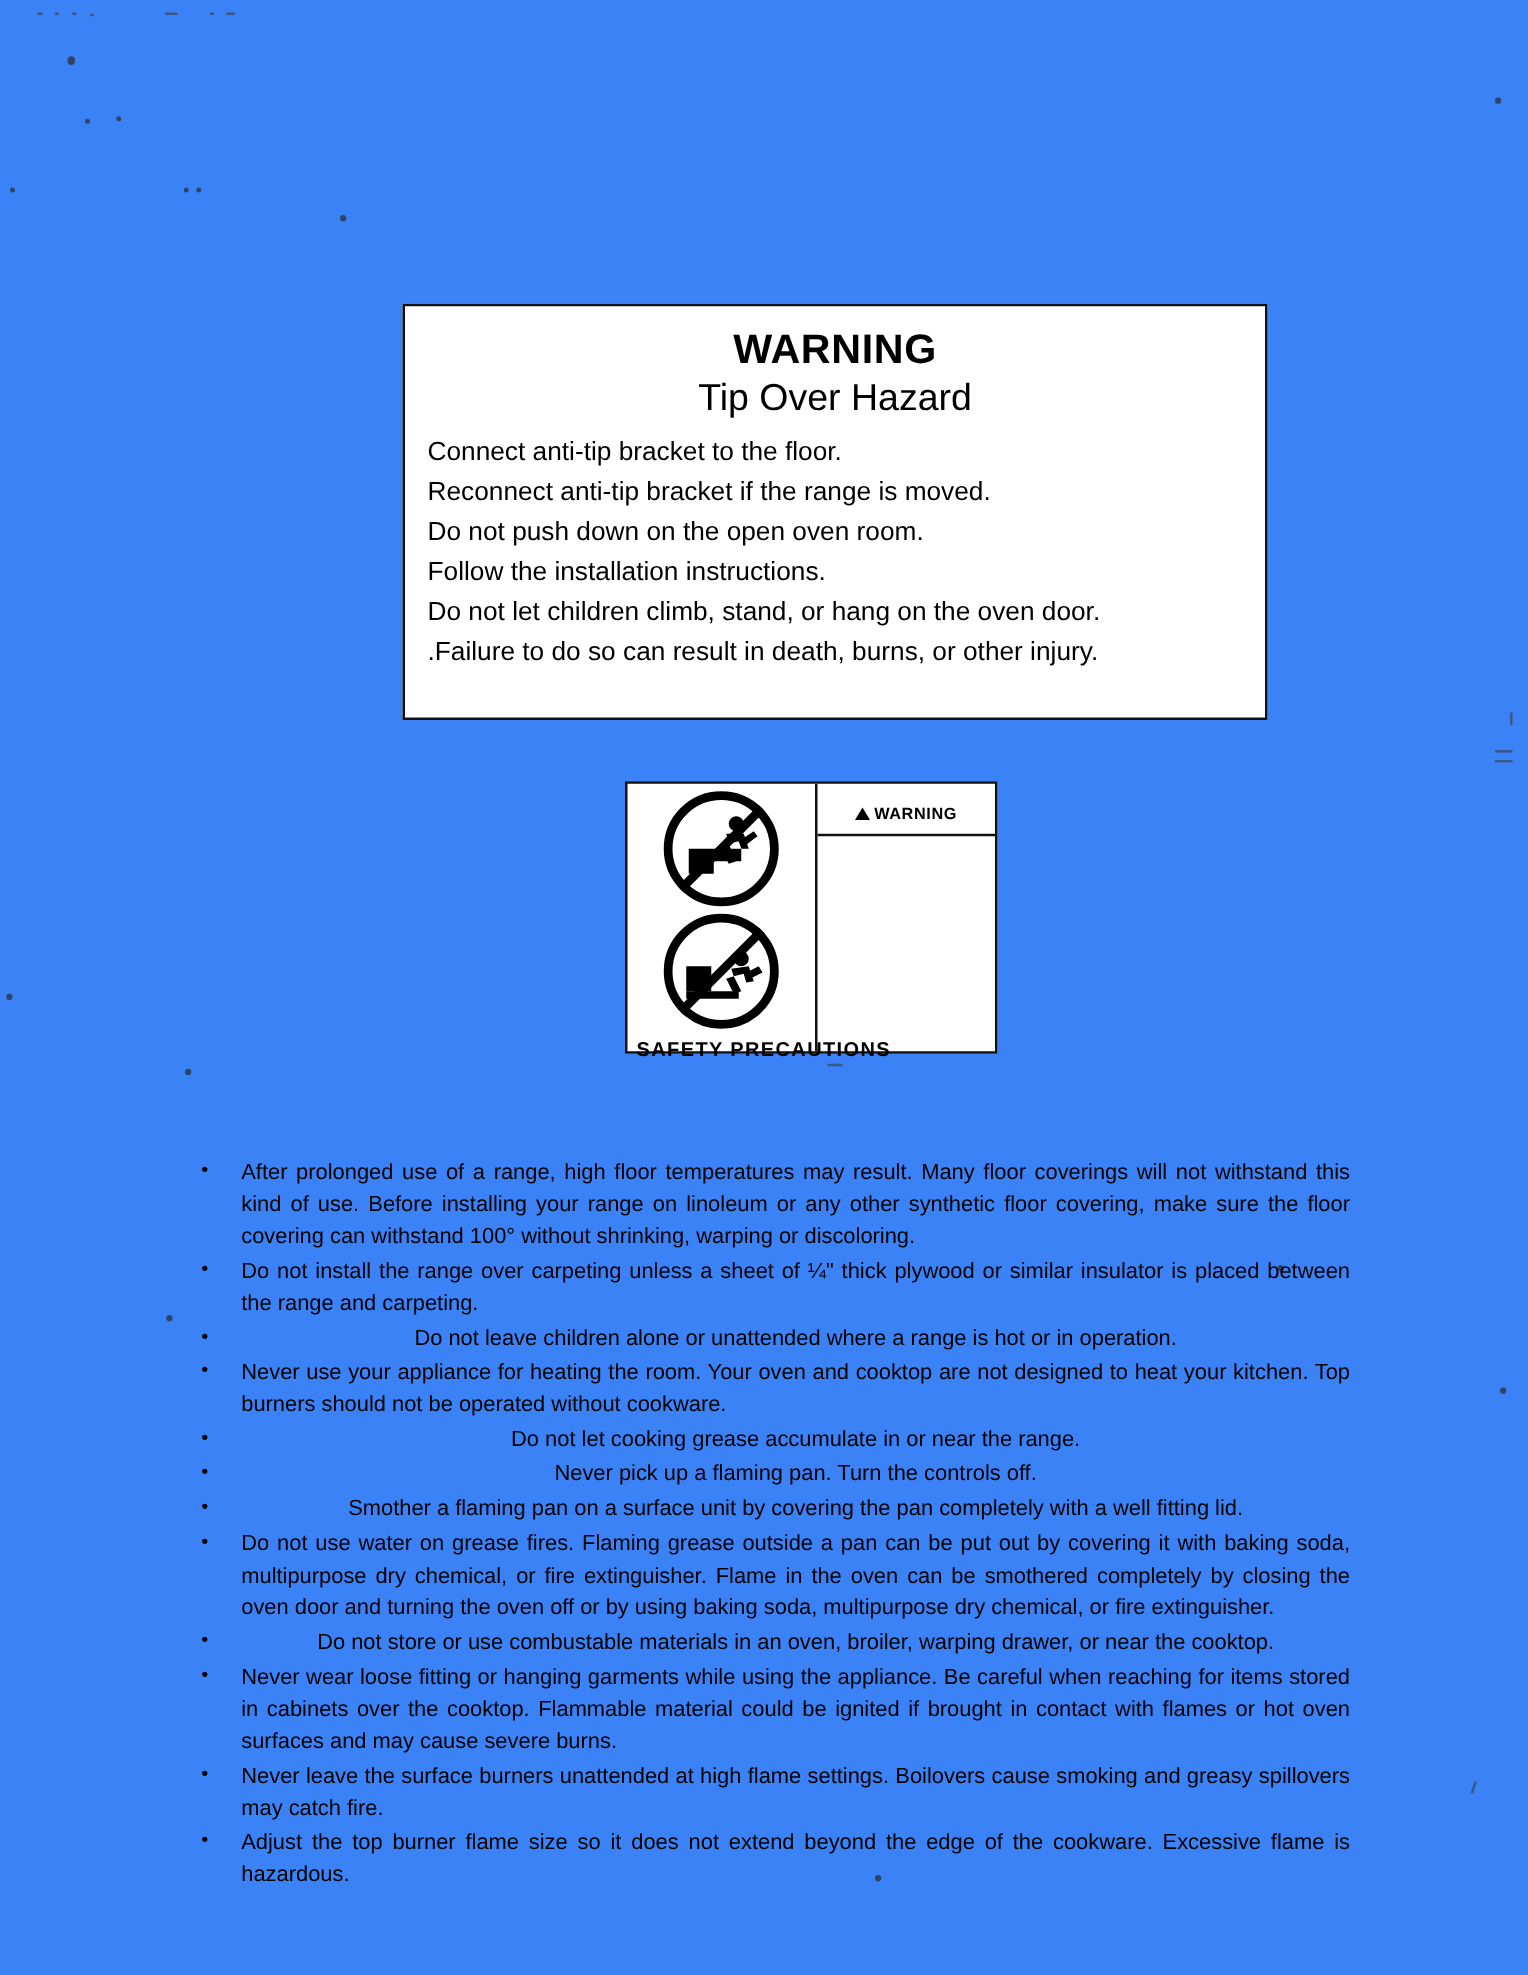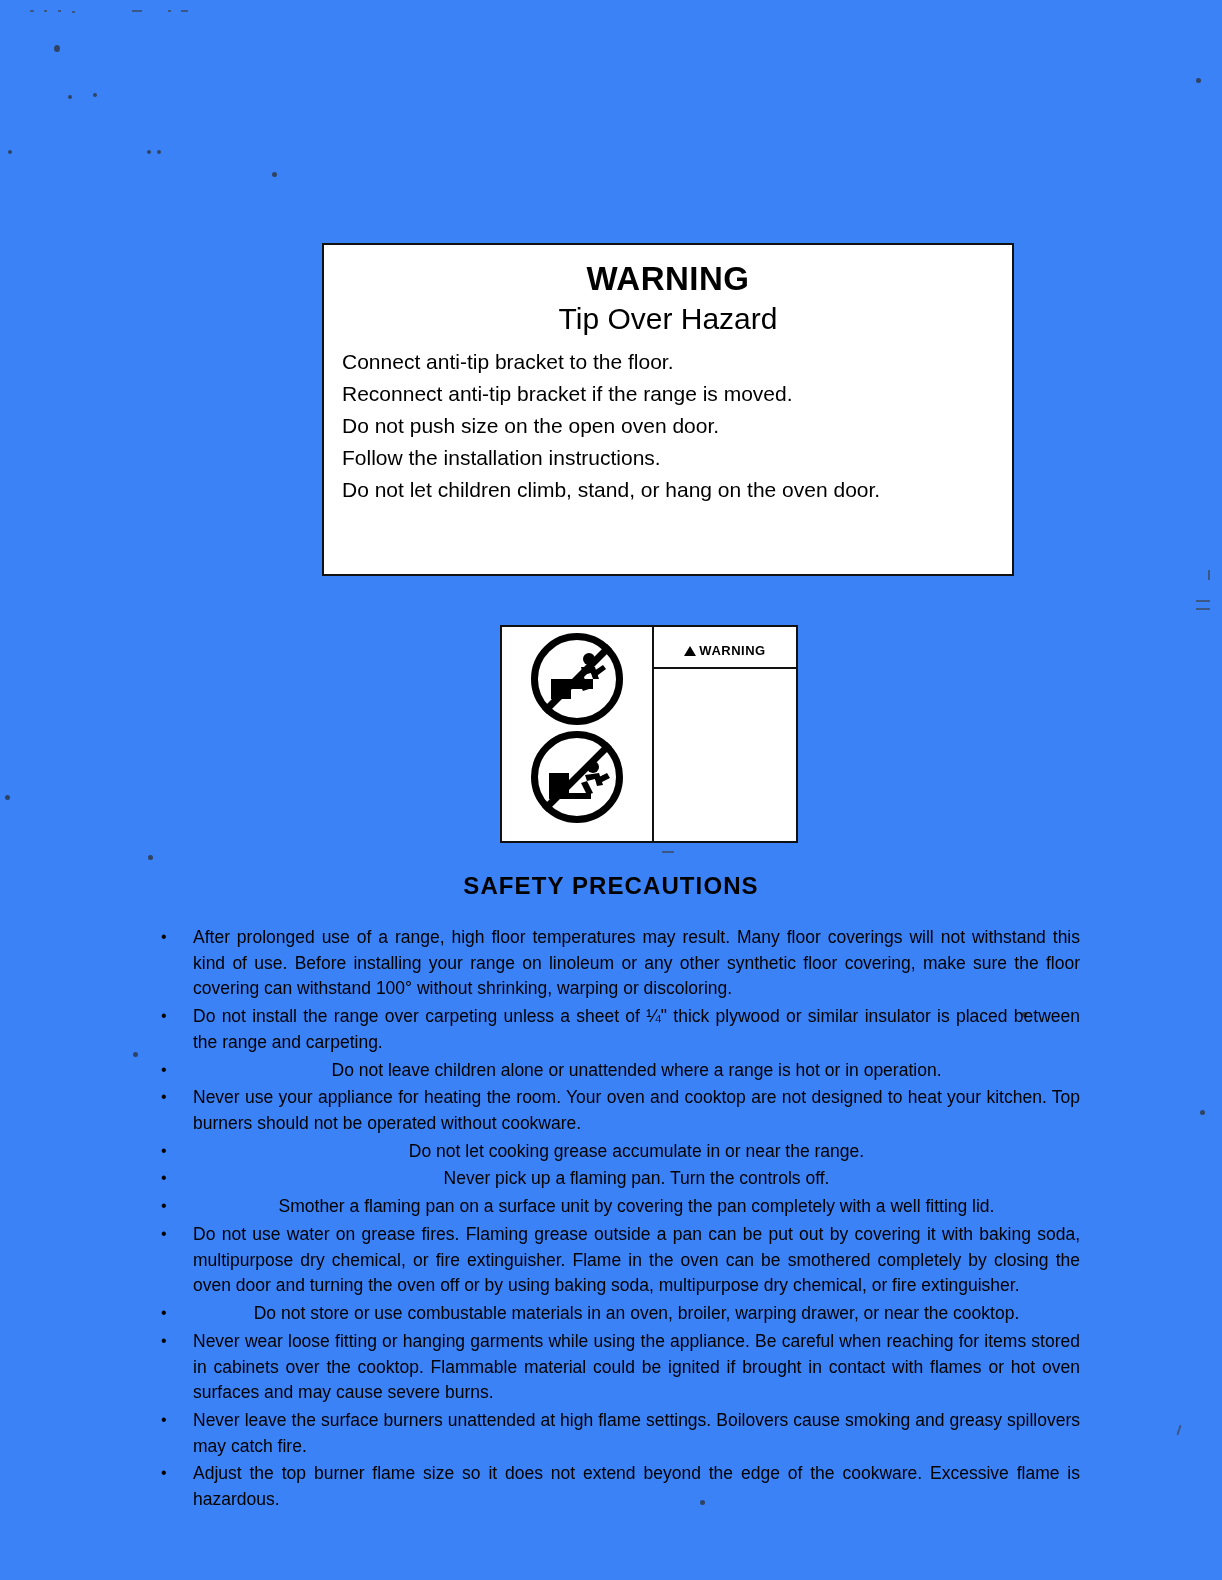--- a/index.html
+++ b/index.html
@@ -145,24 +145,24 @@
     width: 92px;
     height: 7px;
     background: #000;
     transform: translate(-50%, -50%) rotate(-45deg);
   }
 
   
   .section-heading {
     position: absolute;
     left: 0;
-    top: 872px;
+    top: 832px;
     width: 100%;
     text-align: center;
-    font-size: 24px;
+    font-size: 16px;
     font-weight: bold;
     letter-spacing: 1.1px;
   }
 
   
   .precautions {
     position: absolute;
     left: 155px;
     top: 925px;
     width: 925px;
@@ -221,23 +221,24 @@
   <div class="dash" style="left:1178px;top:1425px;width:2px;height:10px;transform:rotate(18deg);"></div>
   <div class="speck" style="left:700px;top:1500px;width:5px;height:5px;"></div>
   <div class="dash" style="left:662px;top:851px;width:12px;height:2px;"></div>
 
   <div class="warning-box">
     <div class="warning-title">WARNING</div>
     <div class="warning-sub">Tip Over Hazard</div>
     <div class="warning-lines">
       <div>Connect anti-tip bracket to the floor.</div>
       <div>Reconnect anti-tip bracket if the range is moved.</div>
-      <div>Do not push size on the open oven door.</div>
+      <div>Do not push down on the open oven room.</div>
       <div>Follow the installation instructions.</div>
       <div>Do not let children climb, stand, or hang on the oven door.</div>
+      <div>.Failure to do so can result in death, burns, or other injury.</div>
     </div>
   </div>
 
   <div class="label-graphic">
     <div class="label-left">
 
       <div class="pictogram pic-top">
         <div class="circle-slash"></div>
         <svg viewBox="0 0 92 92" width="92" height="92">
           <polygon points="20,66 20,46 40,46 40,66" fill="#000"></polygon>

